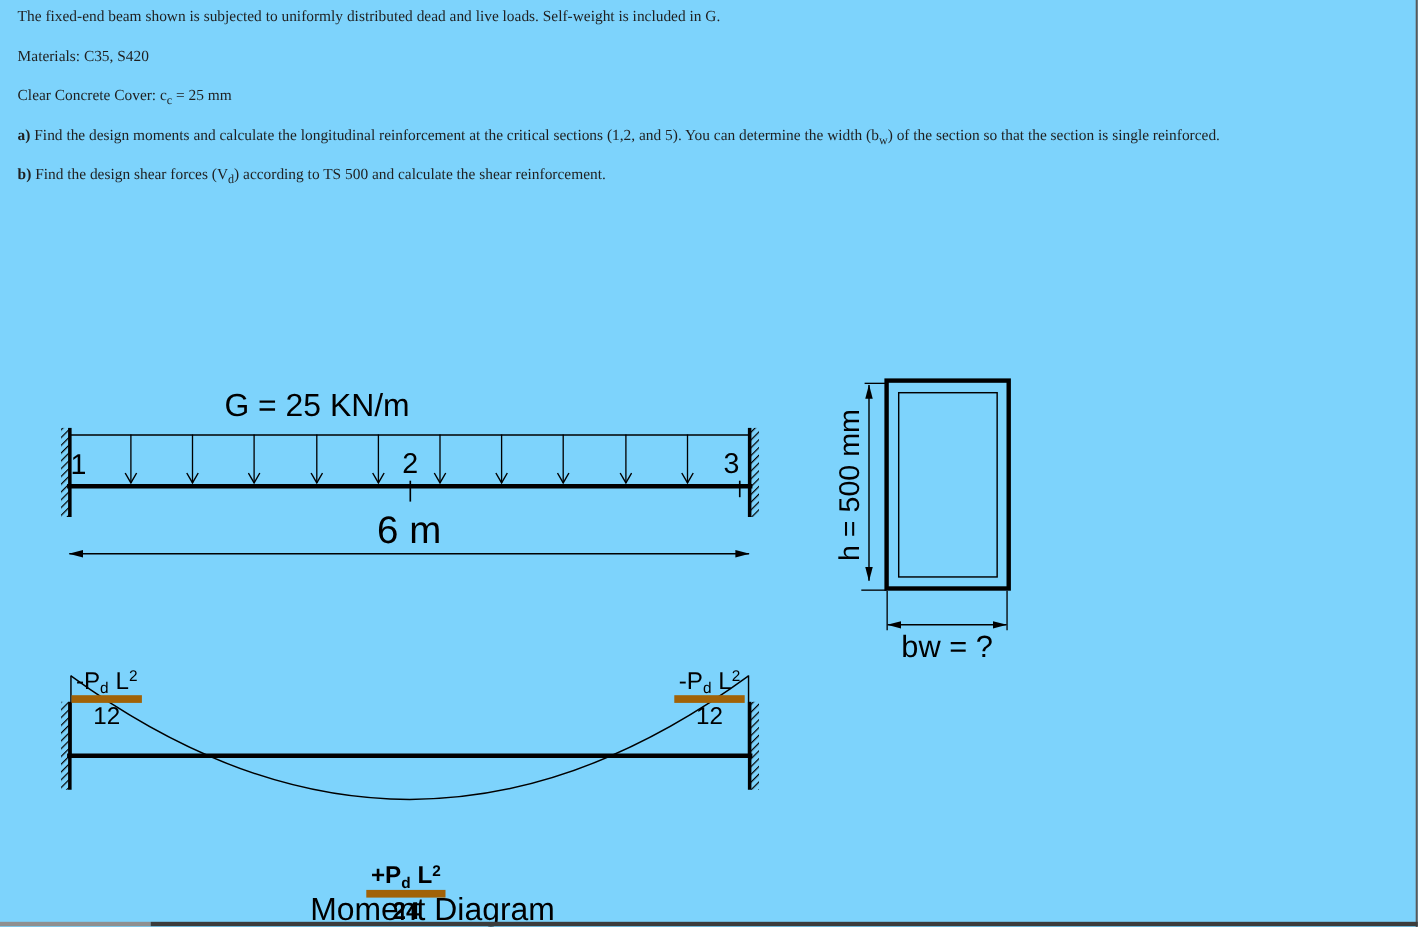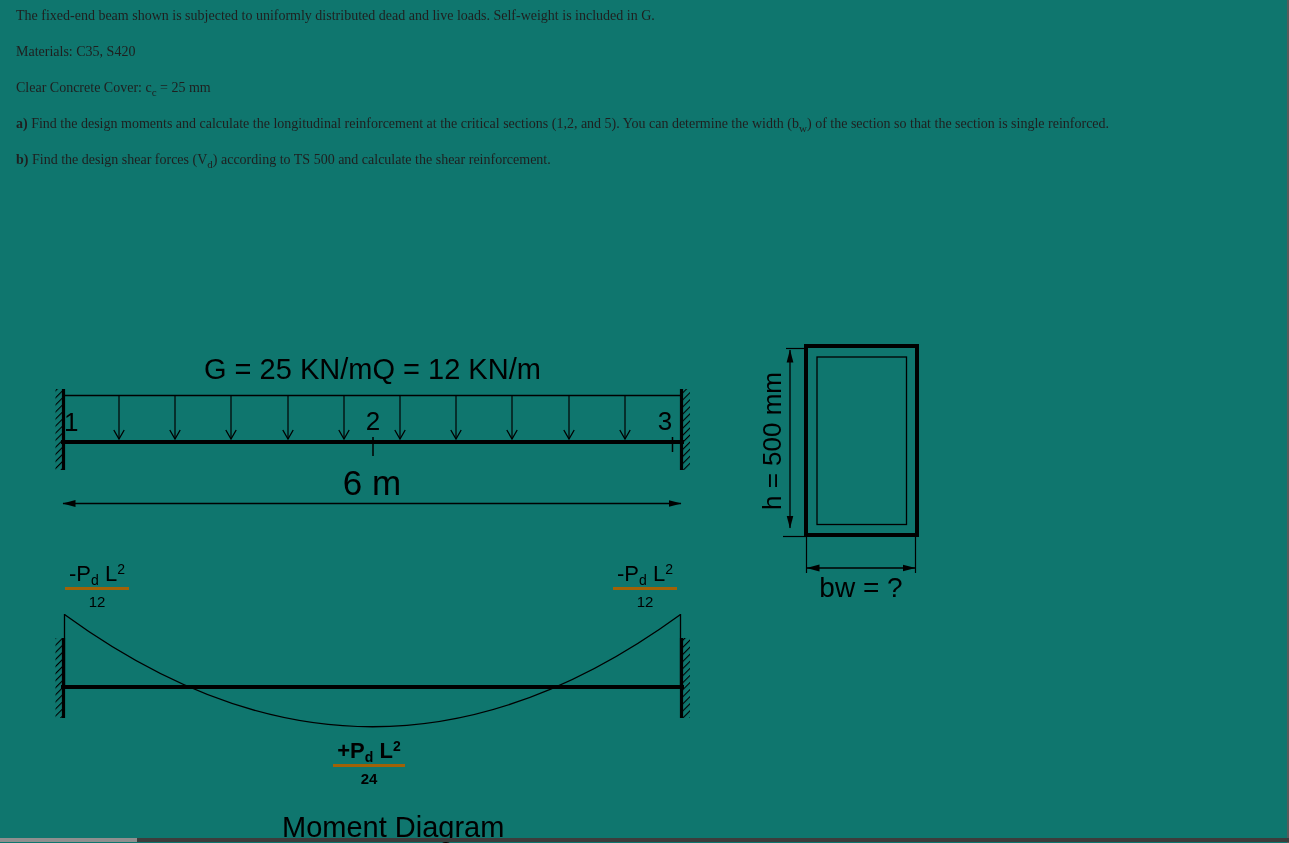--- a/index.html
+++ b/index.html
@@ -1,39 +1,39 @@
 <!DOCTYPE html>
 <html><head>
 <meta charset="utf-8">
 <style>
   html,body{margin:0;padding:0;background:#fff;}
-  #page{position:relative;width:1289px;height:843px;background:#0f766e;overflow:hidden;
+  #page{position:relative;width:1289px;height:843px;background:#7dd3fc;overflow:hidden;
         font-family:"Liberation Serif",serif;color:#1f1f1f;}
   
   .ptext{position:absolute;left:16px;top:8px;right:10px;}
   .ptext p{margin:0;height:36px;line-height:16px;font-size:14px;white-space:nowrap;}
   .ptext b{font-weight:bold;}
   sub.ss{font-size:11px;line-height:0;}
   
   svg.draw{position:absolute;left:0;top:0;}
   
   .dlabel{position:absolute;font-family:"Liberation Sans",sans-serif;color:#000;white-space:nowrap;}
-  .load-label{left:204px;top:353px;font-size:29px;display:flex;}
+  .load-label{left:204px;top:353px;font-size:29px;display:flex;gap:28px;}
   .point-label{font-size:26px;text-align:center;}
   .span-label{left:322px;top:463px;width:100px;font-size:35px;text-align:center;}
   .h-label{left:686px;top:427px;width:170px;height:28px;font-size:26px;text-align:center;
            transform:rotate(-90deg);transform-origin:50% 50%;}
   .bw-label{left:805px;top:572px;width:112px;font-size:28px;text-align:center;}
   .caption{left:282px;top:811px;font-size:29px;}
   
   .fraction{position:absolute;width:78px;text-align:center;font-family:"Liberation Sans",sans-serif;color:#000;}
-  .fraction .num{display:inline-block;font-size:22px;line-height:24px;border-bottom:3px solid #a16207;padding:0 4px 1px;}
+  .fraction .num{display:inline-block;font-size:22px;line-height:24px;border-bottom:7px solid #a16207;padding:0 4px 1px;margin-top:45px;}
   .fraction .num sub{font-size:14px;vertical-align:-4px;line-height:0;}
   .fraction .num sup{font-size:14px;vertical-align:7px;line-height:0;}
-  .fraction .den{font-size:15px;line-height:23px;}
+  .fraction .den{font-size:22px;line-height:23px;}
   
   .right-border{position:absolute;right:0;top:0;width:2px;height:843px;background:#5a5a5a;}
   .bottom-line-gray{position:absolute;left:0;top:838px;width:137px;height:4px;background:#8f8f8f;}
   .bottom-line-dark{position:absolute;left:137px;top:838px;width:1152px;height:4px;background:#3c3c3c;}
 </style>
 </head>
 <body>
 
 <div id="page">
 
@@ -113,21 +113,20 @@
       <line x1="681.5" y1="638" x2="681.5" y2="718" stroke="#000" stroke-width="3.2"></line>
       <rect x="682.5" y="638" width="7.5" height="80" fill="url(#hatch)"></rect>
       <line x1="64.5" y1="614" x2="64.5" y2="687" stroke="#000" stroke-width="1.3"></line>
       <line x1="680.5" y1="614" x2="680.5" y2="687" stroke="#000" stroke-width="1.3"></line>
       <path d="M64.5,614.5 Q372.5,839 680.5,614.5" fill="none" stroke="#000" stroke-width="1.3"></path>
     </g>
   </svg>
 
   <div class="dlabel load-label">
     <span>G = 25 KN/m</span>
-    <span>Q = 12 KN/m</span>
   </div>
   <div class="dlabel point-label" style="left:64px;top:407px;width:14px;">1</div>
   <div class="dlabel point-label" style="left:365px;top:406px;width:16px;">2</div>
   <div class="dlabel point-label" style="left:657px;top:406px;width:16px;">3</div>
   <div class="dlabel span-label">6 m</div>
 
   <div class="dlabel h-label">h = 500 mm</div>
   <div class="dlabel bw-label">bw = ?</div>
 
   <div class="fraction" style="left:58px;top:562px;">

